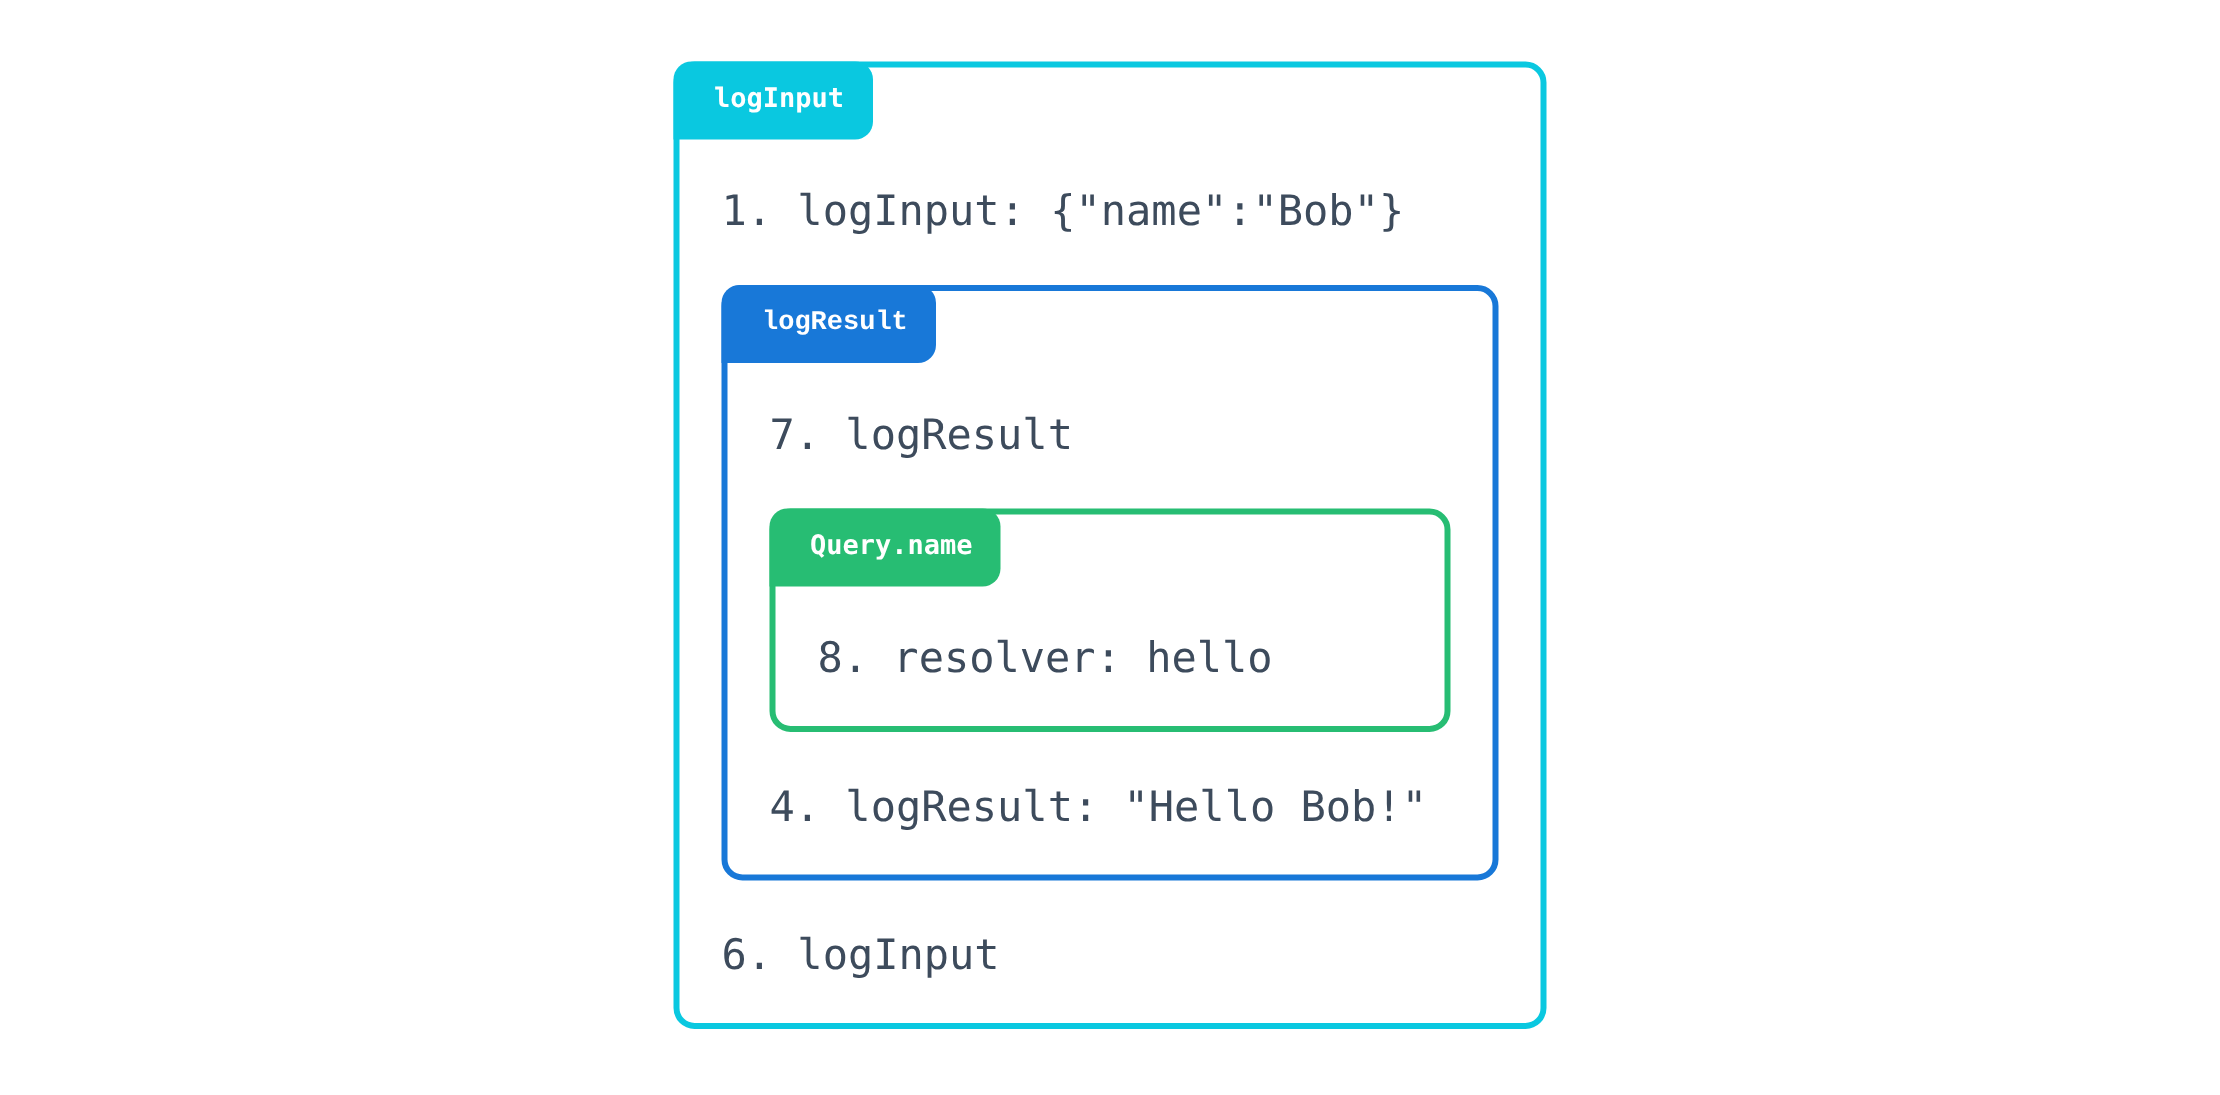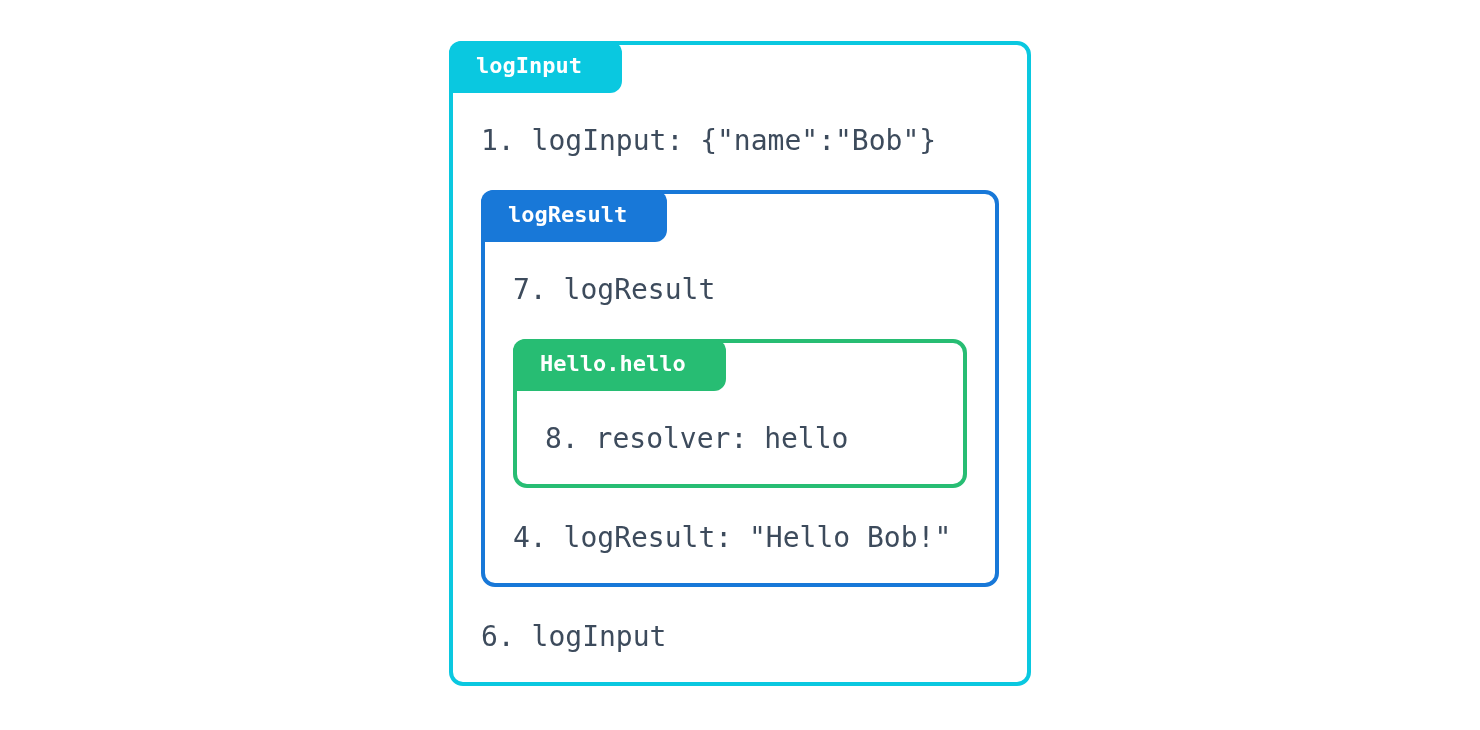--- a/index.html
+++ b/index.html
@@ -33,30 +33,30 @@
     border: 4px solid;
     border-radius: 14px;
     background: var(--background);
   }
   .box-cyan  { border-color: var(--cyan); }
   .box-blue  { border-color: var(--blue); }
   .box-green { border-color: var(--green); }
   .badge {
     display: inline-block;
     margin: -4px 0 0 -4px;
-    padding: 11px 40px 13px 27px;
+    padding: 11px 19px 13px 27px;
     border-radius: 12px 12px 12px 0;
     color: var(--badge_text);
-    font-size: 22px;
+    font-size: 18px;
     line-height: 28px;
     font-weight: bold;
     white-space: pre;
   }
   .badge-cyan  { background: var(--cyan); }
-  .badge-blue  { background: var(--blue); }
+  .badge-blue  { background: var(--blue); font-family: Liberation Mono, monospace; }
   .badge-green { background: var(--green); }
   .box-content {
     display: flex;
     flex-direction: column;
     gap: 34px;
     padding: 32px 28px 30px 28px;
   }
   .step-line {
     font-size: 28px;
     line-height: 31px;
@@ -76,21 +76,21 @@
 
         <div class="step-line">1. logInput: {"name":"Bob"}</div>
 
         <div class="box box-blue">
           <span class="badge badge-blue">logResult</span>
           <div class="box-content">
 
             <div class="step-line">7. logResult</div>
 
             <div class="box box-green">
-              <span class="badge badge-green">Hello.hello</span>
+              <span class="badge badge-green">Query.name</span>
               <div class="box-content">
                 <div class="step-line">8. resolver: hello</div>
               </div>
             </div>
 
             <div class="step-line">4. logResult: "Hello Bob!"</div>
 
           </div>
         </div>
 

